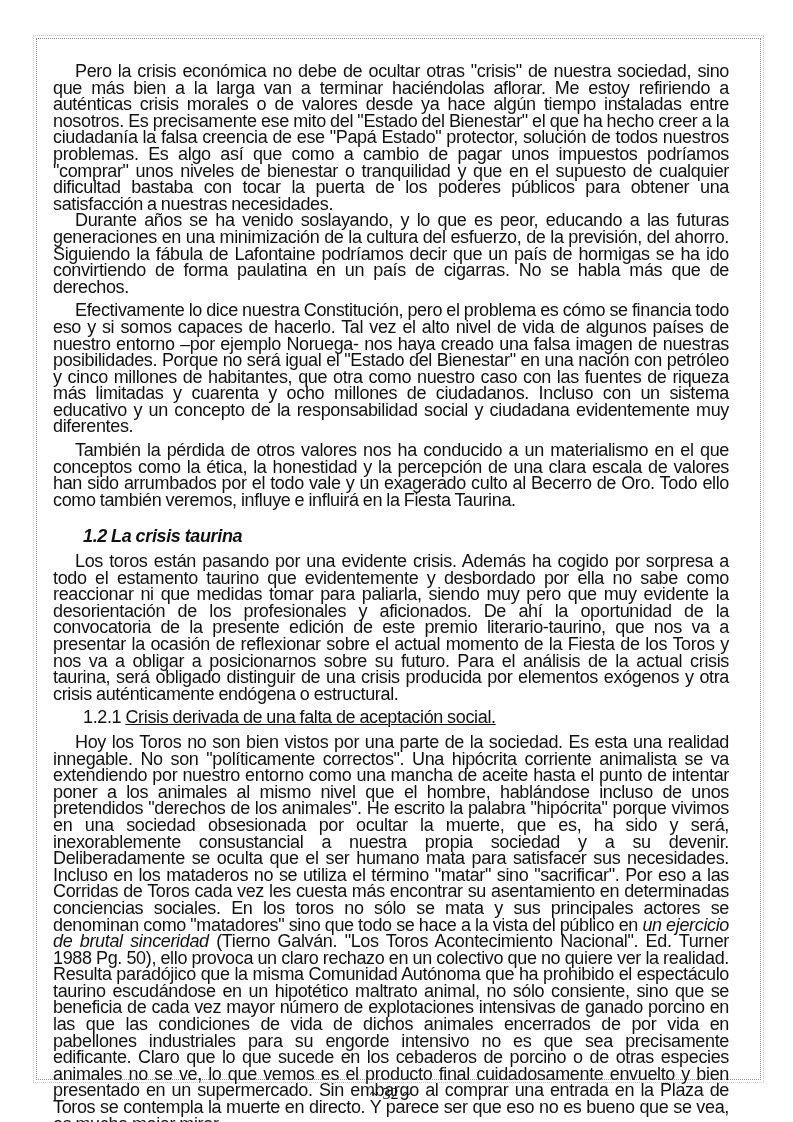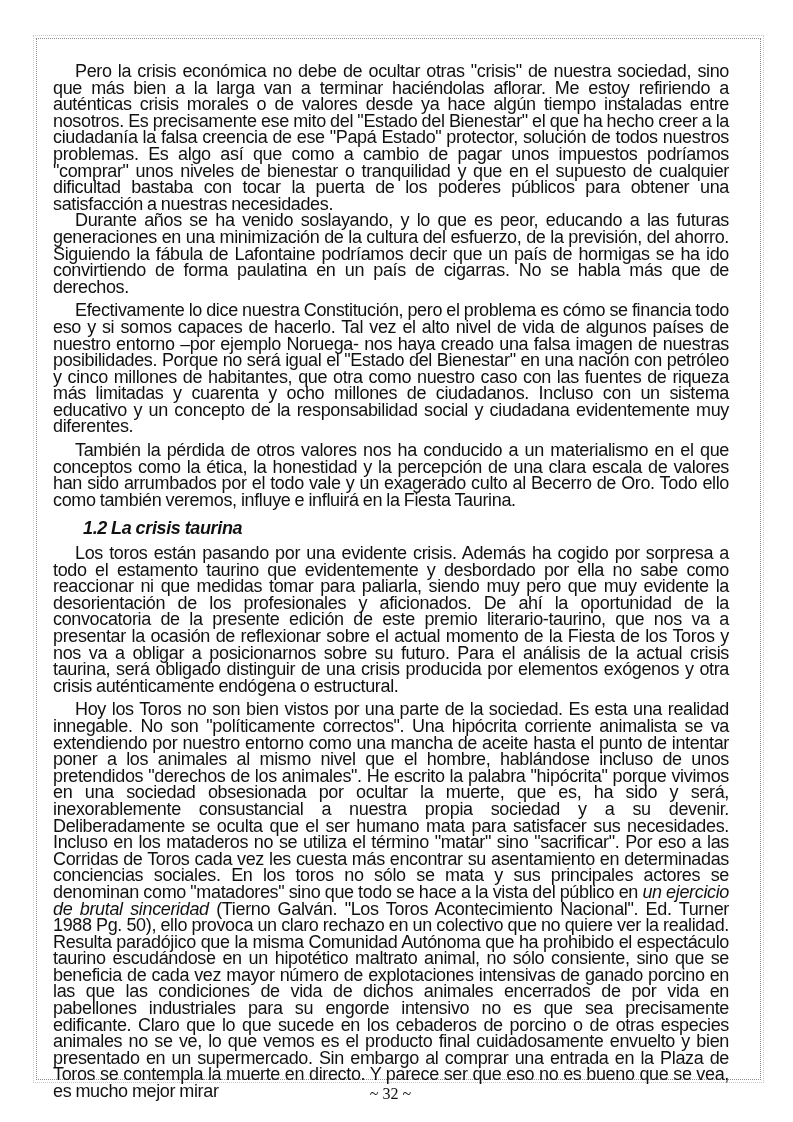--- a/index.html
+++ b/index.html
@@ -11,21 +11,21 @@
   }
   .content {
     position: absolute; left: 53px; top: 63px; width: 676px;
     font-family: "Liberation Sans", sans-serif; font-size: 18px; line-height: 16.6px;
     color: #111111; text-align: justify; letter-spacing: -0.35px; word-spacing: -0.5px;
     font-stretch: condensed;
   }
   .content p { margin: 0 0 7px 0; text-indent: 22px; }
   .content p.tight { margin-bottom: 0; }
   .content p.i2 { text-indent: 26px; }
-  .h2 { font-weight: bold; font-style: italic; margin: 12px 0 8px 30px; }
+  .h2 { font-weight: bold; font-style: italic; margin: 20px 0 8px 30px; }
   .h3 { margin: 0 0 8px 30px; }
   .h3 u { text-decoration: underline; text-decoration-thickness: 1px; }
   .pagenum {
     position: absolute; left: 0; width: 781px; top: 1085px; text-align: center;
     font-family: "Liberation Serif", serif; font-size: 16px; color: #111;
   }
 </style>
 </head>
 <body>
 
@@ -34,17 +34,21 @@
 <div class="content">
   <p class="tight">Pero la crisis económica no debe de ocultar otras "crisis" de nuestra sociedad, sino que más bien a la larga van a terminar haciéndolas aflorar. Me estoy refiriendo a auténticas crisis morales o de valores desde ya hace algún tiempo instaladas entre nosotros. Es precisamente ese mito del "Estado del Bienestar" el que ha hecho creer a la ciudadanía la falsa creencia de ese "Papá Estado" protector, solución de todos nuestros problemas. Es algo así que como a cambio de pagar unos impuestos podríamos "comprar" unos niveles de bienestar o tranquilidad y que en el supuesto de cualquier dificultad bastaba con tocar la puerta de los poderes públicos para obtener una satisfacción a nuestras necesidades.</p>
   <p>Durante años se ha venido soslayando, y lo que es peor, educando a las futuras generaciones en una minimización de la cultura del esfuerzo, de la previsión, del ahorro. Siguiendo la fábula de Lafontaine podríamos decir que un país de hormigas se ha ido convirtiendo de forma paulatina en un país de cigarras. No se habla más que de derechos.</p>
   <p>Efectivamente lo dice nuestra Constitución, pero el problema es cómo se financia todo eso y si somos capaces de hacerlo. Tal vez el alto nivel de vida de algunos países de nuestro entorno –por ejemplo Noruega- nos haya creado una falsa imagen de nuestras posibilidades. Porque no será igual el "Estado del Bienestar" en una nación con petróleo y cinco millones de habitantes, que otra como nuestro caso con las fuentes de riqueza más limitadas y cuarenta y ocho millones de ciudadanos. Incluso con un sistema educativo y un concepto de la responsabilidad social y ciudadana evidentemente muy diferentes.</p>
   <p>También la pérdida de otros valores nos ha conducido a un materialismo en el que conceptos como la ética, la honestidad y la percepción de una clara escala de valores han sido arrumbados por el todo vale y un exagerado culto al Becerro de Oro. Todo ello como también veremos, influye e influirá en la Fiesta Taurina.</p>
 
   <div class="h2">1.2 La crisis taurina</div>
 
   <p>Los toros están pasando por una evidente crisis. Además ha cogido por sorpresa a todo el estamento taurino  que evidentemente y desbordado por ella no sabe como reaccionar ni que medidas tomar para paliarla, siendo muy pero que muy evidente la desorientación de los profesionales y aficionados. De ahí la oportunidad de la convocatoria de la presente edición de este premio literario-taurino, que nos va a presentar la ocasión de reflexionar sobre el actual momento de la Fiesta de los Toros y nos va a obligar a posicionarnos sobre su futuro. Para el análisis de la actual crisis taurina, será obligado distinguir de una crisis producida por elementos exógenos y otra crisis auténticamente endógena o estructural.</p>
 
+  <div class="h3">
+    <span>1.2.1</span>
+    <u>Crisis derivada de una falta de aceptación social.</u>
+  </div>
 
   <p><span>Hoy los Toros no son bien vistos por una parte de la sociedad. Es esta una realidad innegable. No son "políticamente correctos". Una hipócrita corriente animalista se va extendiendo por nuestro entorno como una mancha de aceite hasta el punto de intentar poner a los animales al mismo nivel que el hombre, hablándose incluso de unos pretendidos "derechos de los animales". He escrito la palabra "hipócrita" porque vivimos en una sociedad obsesionada por ocultar la muerte, que es, ha sido y será, inexorablemente consustancial a nuestra propia sociedad y a su devenir. Deliberadamente se oculta que el ser humano mata para satisfacer sus necesidades. Incluso en los mataderos no se utiliza el término "matar" sino "sacrificar". Por eso a las Corridas de Toros cada vez les cuesta más encontrar su asentamiento en determinadas conciencias sociales. En los toros no sólo se mata y sus principales actores se denominan como "matadores" sino que todo se hace a la vista del público en </span><i>un ejercicio de brutal sinceridad</i><span> (Tierno Galván. "Los Toros Acontecimiento Nacional". Ed. Turner 1988 Pg. 50), ello provoca un claro rechazo en un colectivo que no quiere ver la realidad. Resulta paradójico que la misma Comunidad Autónoma que ha prohibido el espectáculo taurino escudándose en un hipotético maltrato animal, no sólo consiente, sino que se beneficia de cada vez mayor número de explotaciones intensivas de ganado porcino en las que las condiciones de vida de dichos animales encerrados de por vida en pabellones industriales para su engorde intensivo no es que sea precisamente edificante. Claro que lo que sucede en los cebaderos de porcino o de otras especies animales no se ve, lo que vemos es el producto final cuidadosamente envuelto y bien presentado en un supermercado.  Sin embargo al comprar una entrada en la Plaza de Toros se contempla la muerte en directo. Y parece ser que eso no es bueno que se vea, es mucho mejor mirar</span></p>
 </div>
 
 <div class="pagenum">~ 32 ~</div>
 
 </body></html>

